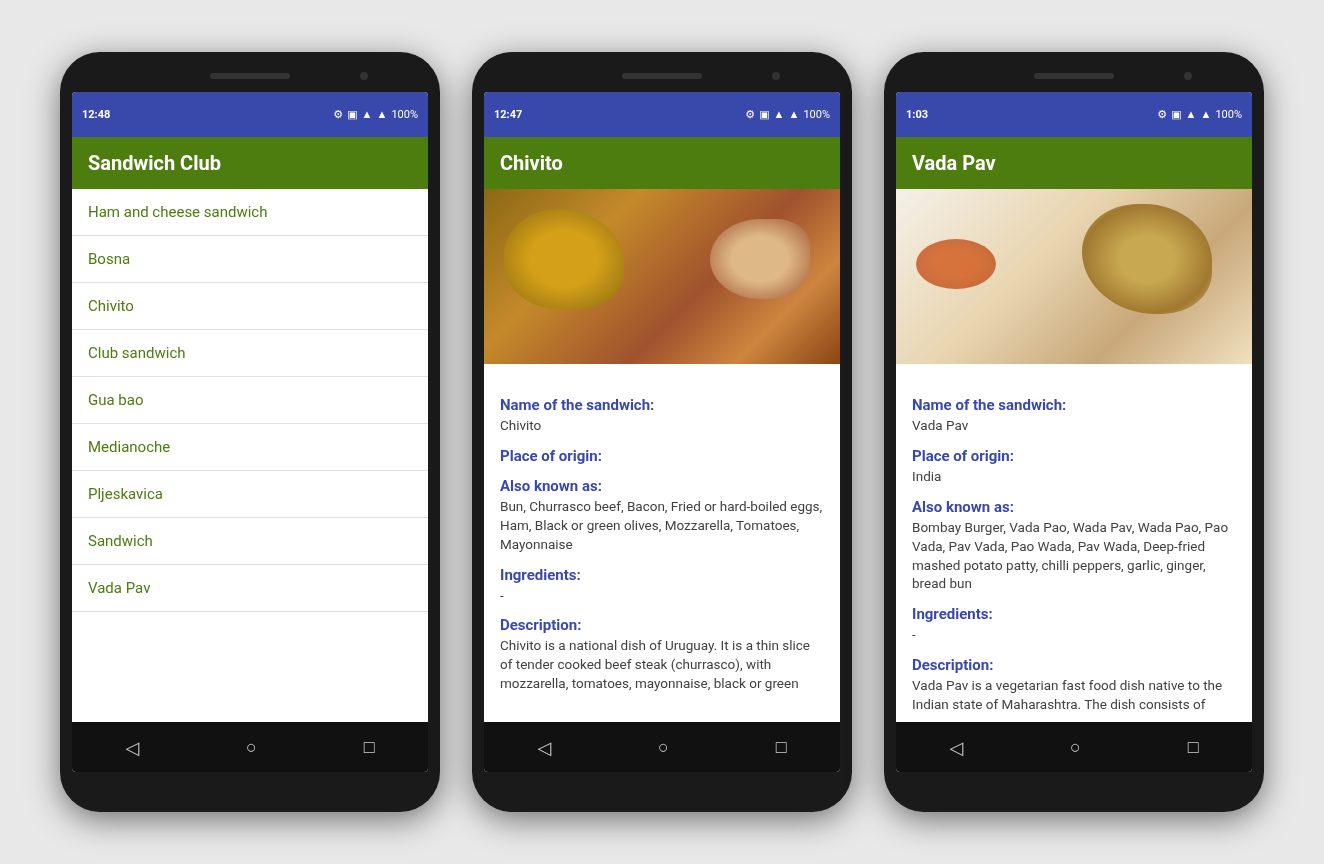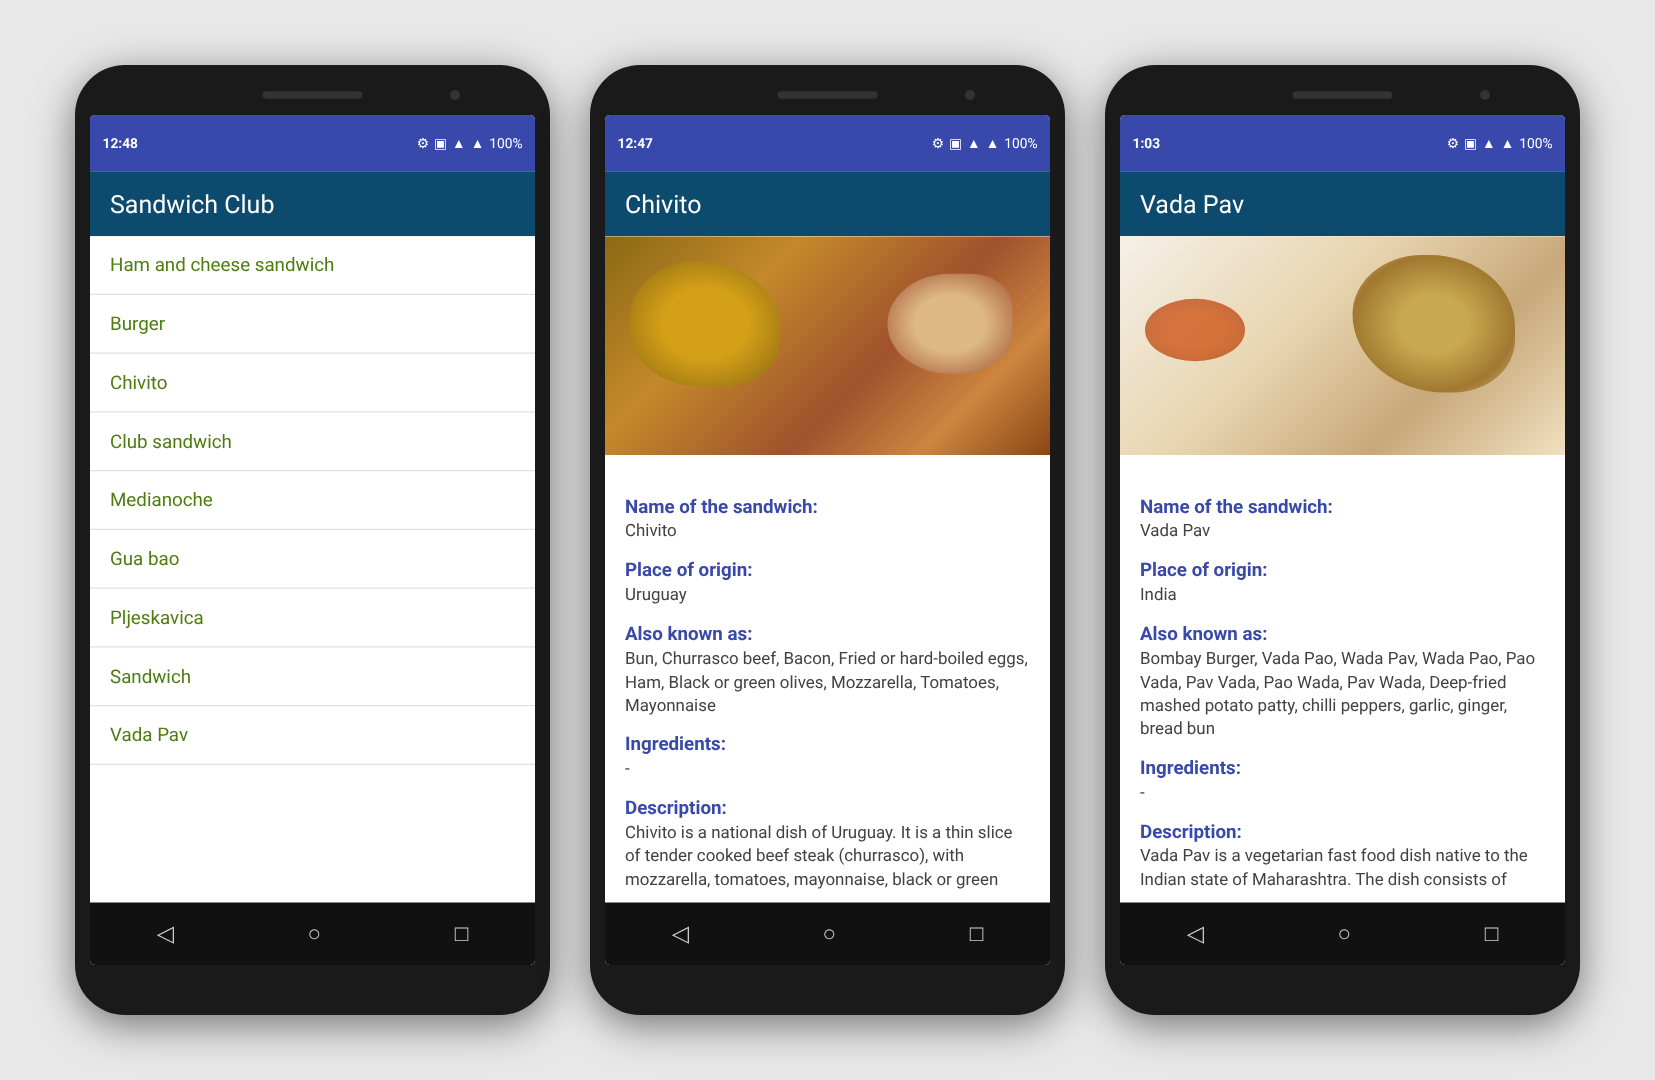--- a/index.html
+++ b/index.html
@@ -73,25 +73,25 @@
 
     .status-left { font-weight: bold; font-size: 11px; }
     .status-right {
       display: flex;
       align-items: center;
       gap: 4px;
       font-size: 11px;
     }
 
     .app-header {
-      background: #0c4a6e;
+      background: #4d7c0f;
       color: white;
       padding: 14px 16px;
       font-size: 20px;
-      font-weight: 400;
+      font-weight: 700;
     }
 
     .screen-content {
       flex: 1;
       overflow: hidden;
       background: white;
     }
 
     
     .sandwich-list { list-style: none; }
@@ -223,25 +223,25 @@
         <span>▲</span>
         <span>100%</span>
       </div>
     </div>
     <div class="app-header">
       <span>Sandwich Club</span>
     </div>
     <div class="screen-content">
       <ul class="sandwich-list">
         <li class="sandwich-list-item">Ham and cheese sandwich</li>
-        <li class="sandwich-list-item">Burger</li>
+        <li class="sandwich-list-item">Bosna</li>
         <li class="sandwich-list-item">Chivito</li>
         <li class="sandwich-list-item">Club sandwich</li>
+        <li class="sandwich-list-item">Gua bao</li>
         <li class="sandwich-list-item">Medianoche</li>
-        <li class="sandwich-list-item">Gua bao</li>
         <li class="sandwich-list-item">Pljeskavica</li>
         <li class="sandwich-list-item">Sandwich</li>
         <li class="sandwich-list-item">Vada Pav</li>
       </ul>
     </div>
     <div class="nav-bar">
       <span class="nav-btn">◁</span>
       <span class="nav-btn">○</span>
       <span class="nav-btn">□</span>
     </div>
@@ -267,21 +267,20 @@
     </div>
     <div class="app-header">
       <span>Chivito</span>
     </div>
     <div class="screen-content">
       <div class="chivito-img detail-image" style="height:175px;"></div>
       <div class="detail-body">
         <div class="detail-label">Name of the sandwich:</div>
         <div class="detail-value">Chivito</div>
         <div class="detail-label">Place of origin:</div>
-        <div class="detail-value">Uruguay</div>
         <div class="detail-label">Also known as:</div>
         <div class="detail-value">Bun, Churrasco beef, Bacon, Fried or hard-boiled eggs, Ham, Black or green olives, Mozzarella, Tomatoes, Mayonnaise</div>
         <div class="detail-label">Ingredients:</div>
         <div class="detail-value">-</div>
         <div class="detail-label">Description:</div>
         <div class="detail-value">Chivito is a national dish of Uruguay. It is a thin slice of tender cooked beef steak (churrasco), with mozzarella, tomatoes, mayonnaise, black or green</div>
       </div>
     </div>
     <div class="nav-bar">
       <span class="nav-btn">◁</span>

